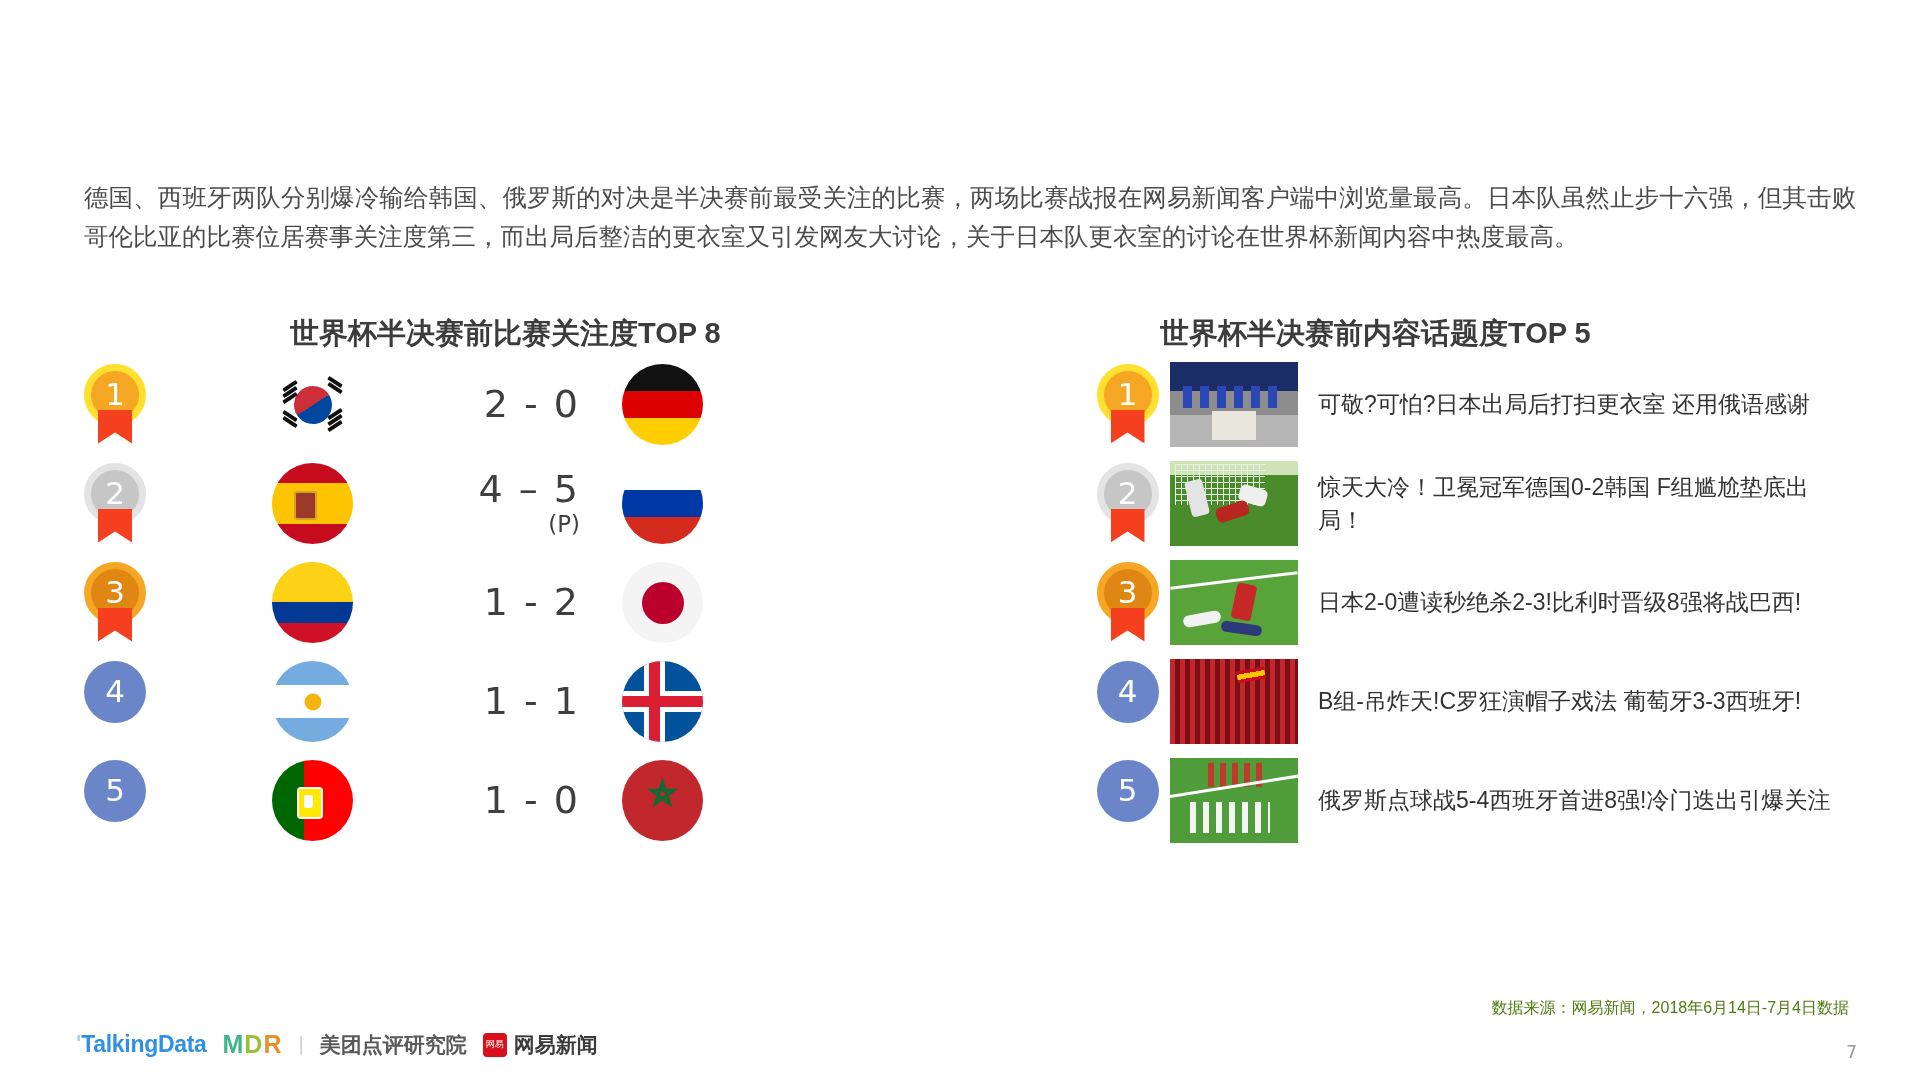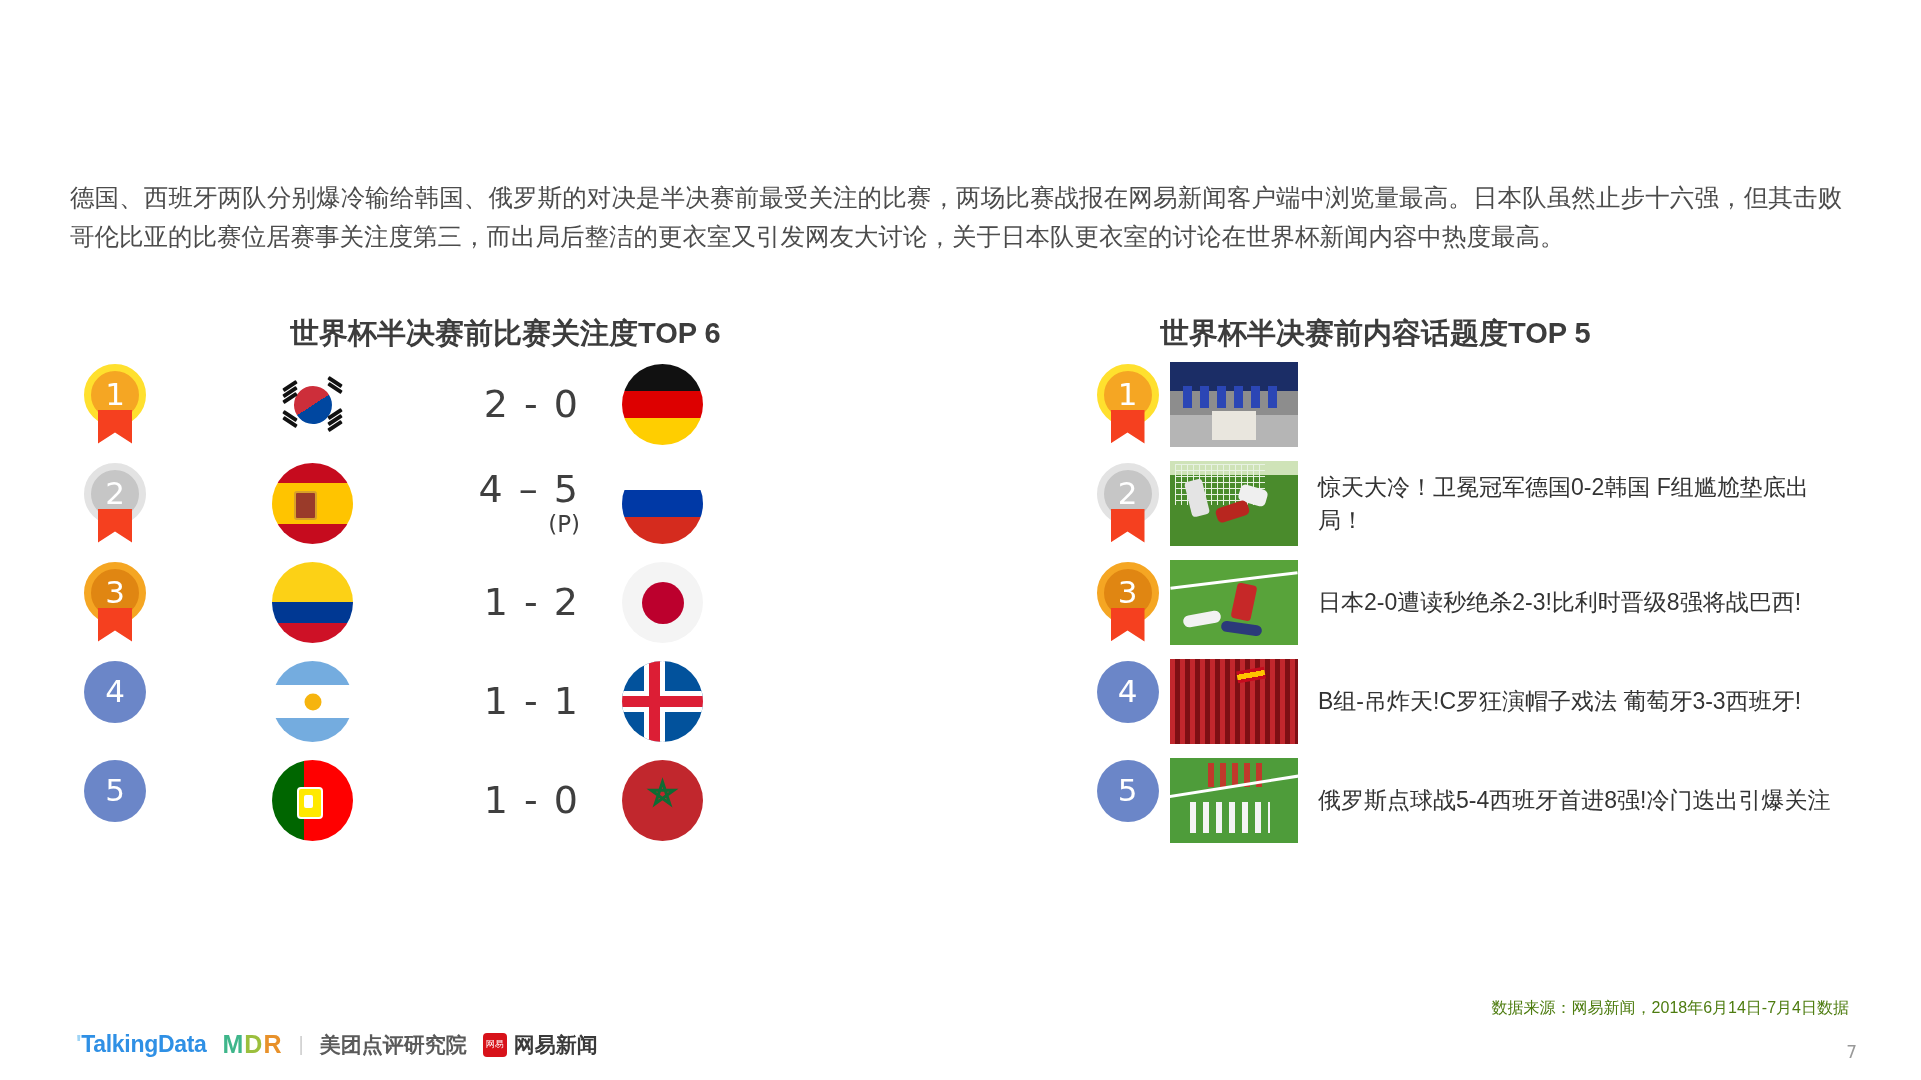--- a/index.html
+++ b/index.html
@@ -10,21 +10,21 @@
   }
   .slide{position:relative;width:1921px;height:1080px;}
 
   
   .title{
     position:absolute;left:72px;top:62px;
     font-size:49px;font-weight:bold;color:#2f90e5;letter-spacing:1px;
     white-space:nowrap;
   }
   .lede{
-    position:absolute;left:70px;top:178px;width:1772px;
+    position:absolute;left:84px;top:178px;width:1772px;
     font-size:24.5px;line-height:39px;color:#4c4c4c;
     text-align:justify;
   }
 
   
   .sec-title{
     position:absolute;font-size:29px;font-weight:bold;color:#3c3c3c;
     white-space:nowrap;
   }
   .sec-title.left{left:290px;top:314px;}
@@ -171,21 +171,21 @@
   .th5 .grp2{position:absolute;left:16%;top:52%;width:62%;height:36%;
     background:repeating-linear-gradient(to right,#f4f4f4 0 6px,transparent 6px 13px);}
 </style>
 </head>
 <body>
 
 <div class="slide">
 
   <div class="lede">德国、西班牙两队分别爆冷输给韩国、俄罗斯的对决是半决赛前最受关注的比赛，两场比赛战报在网易新闻客户端中浏览量最高。日本队虽然止步十六强，但其击败哥伦比亚的比赛位居赛事关注度第三，而出局后整洁的更衣室又引发网友大讨论，关于日本队更衣室的讨论在世界杯新闻内容中热度最高。</div>
 
-  <div class="sec-title left">世界杯半决赛前比赛关注度TOP 6</div>
+  <div class="sec-title left">世界杯半决赛前比赛关注度TOP 8</div>
   <div class="sec-title right">世界杯半决赛前内容话题度TOP 5</div>
 
   <div class="match-list">
 
     <div class="match-row">
       <div class="cell-rank">
         <div class="badge b1">
           <div class="disc">1</div>
           <div class="ribbon"></div>
         </div>
@@ -336,20 +336,21 @@
           <div class="disc">1</div>
           <div class="ribbon"></div>
         </div>
       </div>
       <div class="news-thumb">
         <div class="th th1">
             <div class="seats"></div>
             <div class="table"></div>
           </div>
       </div>
+      <div class="news-text">可敬?可怕?日本出局后打扫更衣室 还用俄语感谢</div>
     </div>
 
     <div class="news-row">
       <div class="cell-rank">
         <div class="badge b2">
           <div class="disc">2</div>
           <div class="ribbon"></div>
         </div>
       </div>
       <div class="news-thumb">

